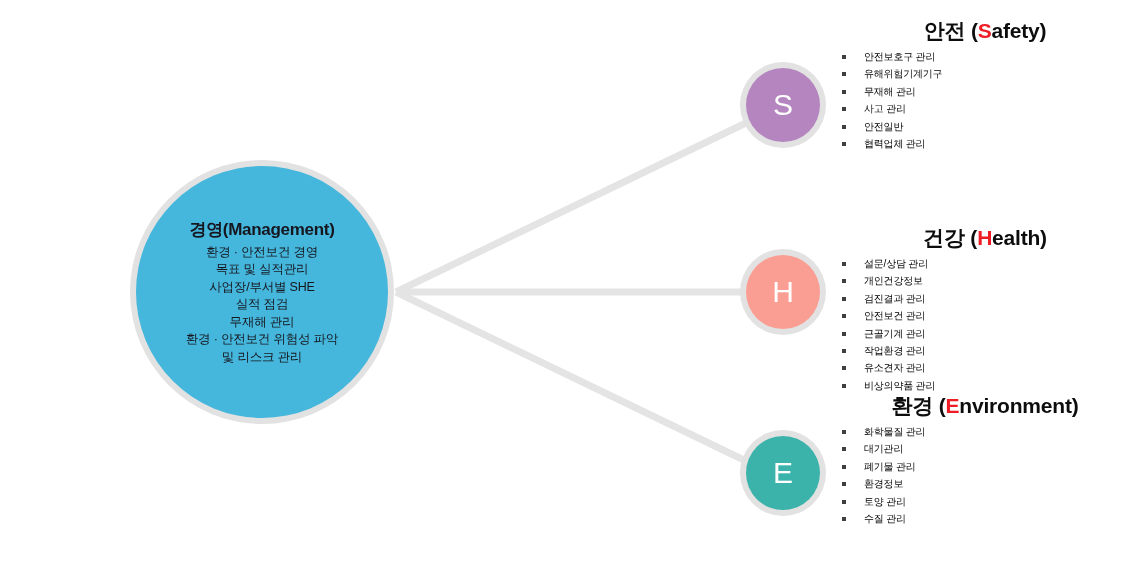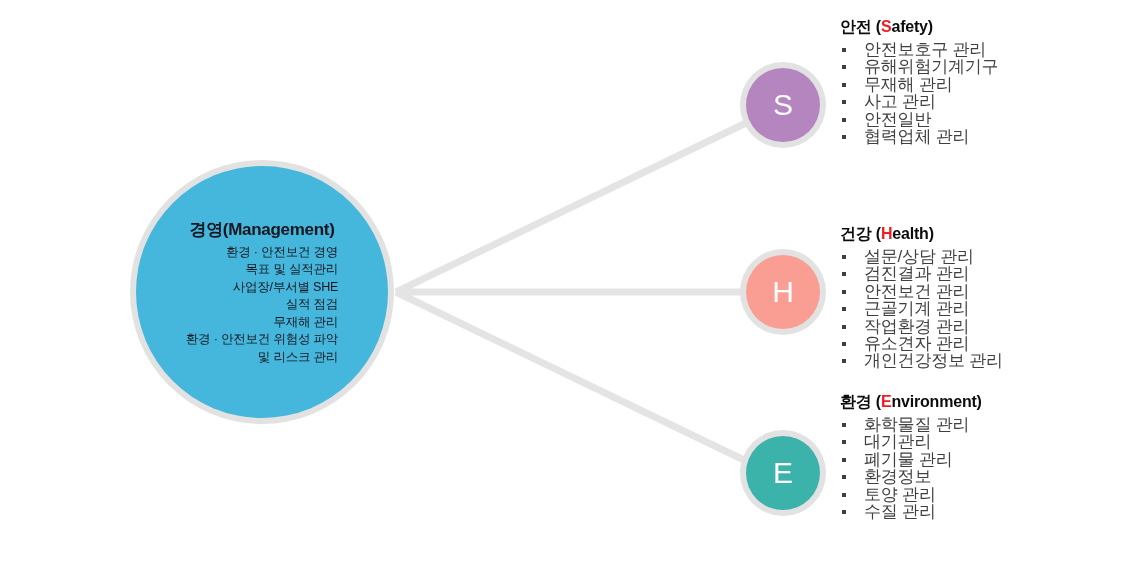--- a/index.html
+++ b/index.html
@@ -59,21 +59,21 @@
     font-size: 17px;
     font-weight: bold;
     color: #16161e;
     letter-spacing: -0.3px;
     margin-bottom: 3px;
     white-space: nowrap;
   }
   .hub-lines {
     display: flex;
     flex-direction: column;
-    align-items: flex-end;
+    align-items: center;
   }
   .hub-line {
     font-size: 12.5px;
     line-height: 17.5px;
     color: #16161e;
     letter-spacing: -0.2px;
     white-space: nowrap;
   }
 
   
@@ -114,42 +114,42 @@
   .block {
     position: absolute;
     left: 840px;
     width: 290px;
   }
   #block-safety { top: 17px; }
   #block-health { top: 204px; margin-top: 20px; }
   #block-environment { top: 392px; }
 
   .block-heading {
-    font-size: 16px;
+    font-size: 21px;
     font-weight: bold;
     color: #0d0d0d;
-    text-align: left;
+    text-align: center;
     letter-spacing: -0.2px;
     margin: 0 0 3px 0;
     white-space: nowrap;
   }
   .accent {
     color: #ee1c25;
   }
   .block-list {
     list-style: none;
     margin: 0;
     padding: 0;
   }
   .block-list li {
     position: relative;
     padding-left: 24px;
-    font-size: 17px;
+    font-size: 10px;
     line-height: 17.4px;
-    color: #404040;
+    color: #000000;
     letter-spacing: -0.2px;
     white-space: nowrap;
   }
   .bullet {
     position: absolute;
     left: 2px;
     top: 7px;
     width: 4px;
     height: 4px;
     background: #3f3f3f;
@@ -212,26 +212,27 @@
       <li><span class="bullet"></span><span>협력업체 관리</span></li>
     </ul>
   </div>
 
   <div class="block" id="block-health">
     <div class="block-heading">
       <span>건강 (</span><span class="accent">H</span><span>ealth)</span>
     </div>
     <ul class="block-list">
       <li><span class="bullet"></span><span>설문/상담 관리</span></li>
+      <li><span class="bullet"></span><span>개인건강정보</span></li>
       <li><span class="bullet"></span><span>검진결과 관리</span></li>
       <li><span class="bullet"></span><span>안전보건 관리</span></li>
       <li><span class="bullet"></span><span>근골기계 관리</span></li>
       <li><span class="bullet"></span><span>작업환경 관리</span></li>
       <li><span class="bullet"></span><span>유소견자 관리</span></li>
-      <li><span class="bullet"></span><span>개인건강정보 관리</span></li>
+      <li><span class="bullet"></span><span>비상의약품 관리</span></li>
     </ul>
   </div>
 
   <div class="block" id="block-environment">
     <div class="block-heading">
       <span>환경 (</span><span class="accent">E</span><span>nvironment)</span>
     </div>
     <ul class="block-list">
       <li><span class="bullet"></span><span>화학물질 관리</span></li>
       <li><span class="bullet"></span><span>대기관리</span></li>

